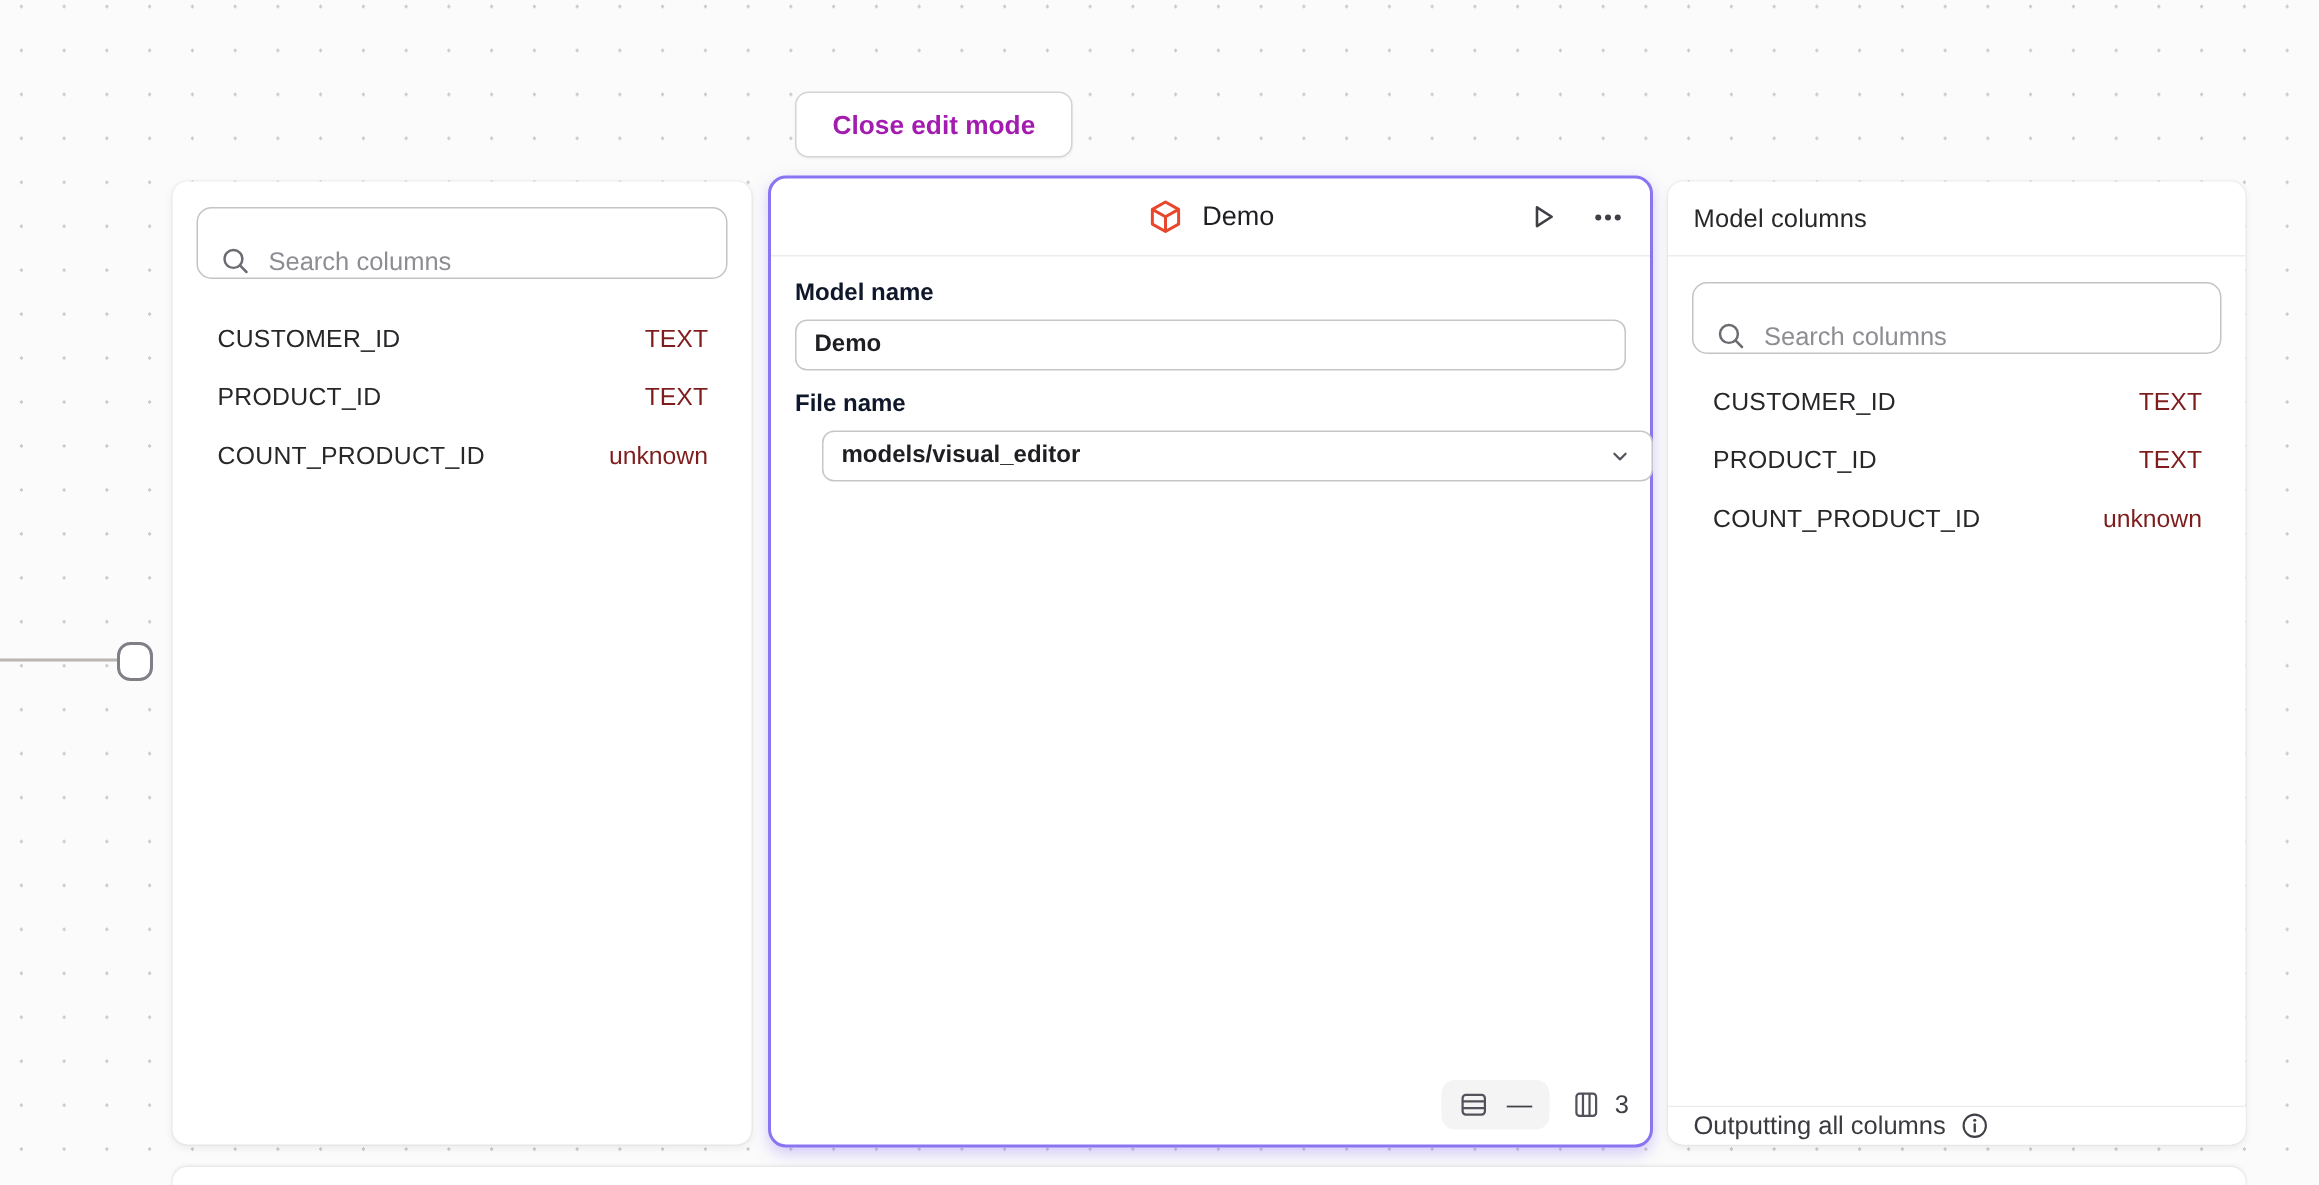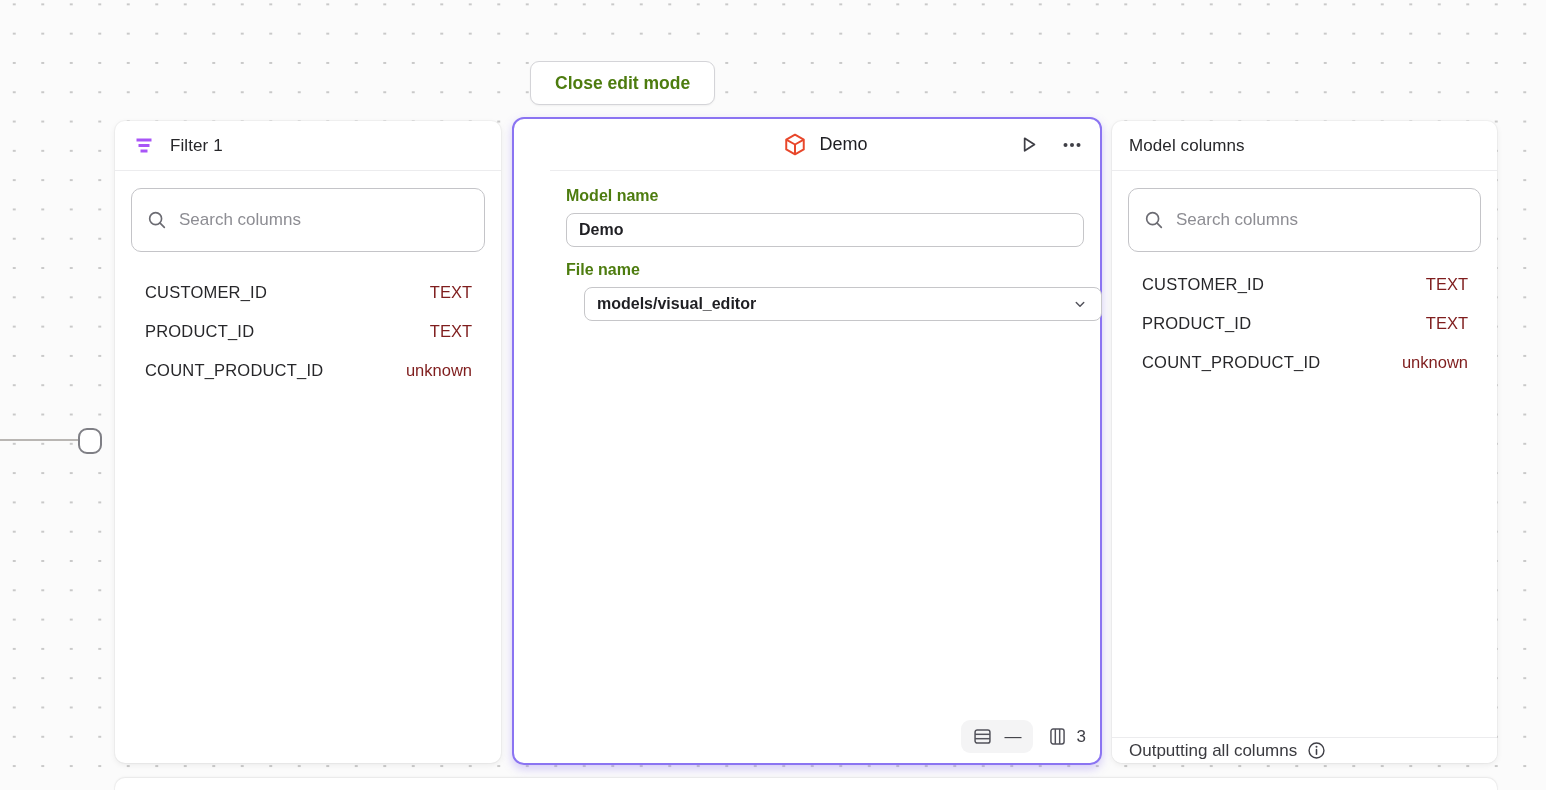--- a/index.html
+++ b/index.html
@@ -12,21 +12,21 @@
     background-image:radial-gradient(circle, #c9c9c9 1.1px, transparent 1.2px);
     background-size:28.5px 29.3px;
     background-position:0px 19px;
   }
 
   
   .close-edit-btn {
     position:absolute; left:530px; top:61px; height:44px;
     display:flex; align-items:center; padding:0 24px;
     background:#fff; border:1px solid #d4d4d8; border-radius:9px;
-    font-size:17.5px; font-weight:700; color:#4d7c0f;
+    font-size:17.5px; font-weight:700; color:#a21caf;
     box-shadow:0 1px 2px rgba(0,0,0,.05); cursor:pointer;
   }
 
   
   .connector-edge { position:absolute; left:0; top:439px; width:79px; height:2px; background:#b9b6b3; }
   .connector-handle {
     position:absolute; left:78px; top:428px; width:24px; height:26px;
     background:#fff; border:2px solid #7f7f85; border-radius:9px;
   }
 
@@ -34,21 +34,20 @@
   .panel {
     position:absolute; background:#fff; border-radius:10px;
     box-shadow:0 0 0 1px rgba(0,0,0,.03), 0 2px 6px rgba(0,0,0,.07);
   }
   .panel-left  { left:115px; top:121px; width:386px; height:642px; }
   .panel-right { left:1112px; top:121px; width:385px; height:642px; }
   .panel-mid {
     left:512px; top:117px; width:590px; height:648px;
     border:2.5px solid #8b74f2; border-radius:12px;
     box-shadow:0 4px 10px rgba(139,116,242,.35);
-    padding-left:36px;
   }
   .panel-bottom {
     position:absolute; left:115px; top:778px; width:1382px; height:24px;
     background:#fff; border-radius:10px 10px 0 0;
     box-shadow:0 0 0 1px rgba(0,0,0,.03), 0 -1px 3px rgba(0,0,0,.05);
   }
 
   .panel-header {
     height:50px; display:flex; align-items:center; gap:14px;
     padding:0 17px; border-bottom:1px solid #ececee;
@@ -63,42 +62,42 @@
     position:absolute; left:50%; transform:translateX(-50%);
     display:flex; align-items:center; gap:12px;
   }
   .mid-title { font-size:18px; font-weight:500; color:#1f1f23; }
   .mid-header-actions {
     position:absolute; right:16px; display:flex; align-items:center; gap:20px;
   }
   .icon-btn { display:flex; align-items:center; justify-content:center; cursor:pointer; background:none; border:none; }
 
   .search-box {
-    margin:17px 16px 0 16px; height:64px;
+    margin:17px 16px 0 16px; height:48px;
     border:1px solid #c4c4c8; border-radius:10px;
-    display:flex; align-items:center; gap:11px; padding:16px 14px; background:#fff;
+    display:flex; align-items:flex-end; gap:11px; padding:0 14px; background:#fff;
   }
   .search-box input {
     border:none; outline:none; flex:1; font-size:17px;
     font-family:"Liberation Sans", sans-serif; color:#27272a; background:transparent;
   }
   .search-box input::placeholder { color:#8d8d93; }
 
   .col-list { padding:0 16px; }
   .col-list.pad-lg { padding-top:21px; }
   .col-list.pad-sm { padding-top:13px; }
   .col-row {
     height:39px; display:flex; align-items:center; justify-content:space-between;
     padding:0 13px 0 14px;
   }
   .col-name { font-size:16.5px; color:#27272a; letter-spacing:.2px; }
   .col-type { font-size:16.5px; color:#7f1d1d; }
 
   .mid-body { padding:16px 16px 0 16px; }
-  .field-label { font-size:16px; font-weight:600; color:#4d7c0f; margin-bottom:8px; }
+  .field-label { font-size:16px; font-weight:600; color:#0f172a; margin-bottom:8px; }
   .text-field, .select-field {
     width:100%; height:34px; border:1px solid #c6c6c9; border-radius:8px;
     display:flex; align-items:center; padding:0 12px; background:#fff; margin-bottom:14px;
   }
   .text-field input {
     border:none; outline:none; width:100%; font-size:16px; font-weight:600;
     font-family:"Liberation Sans", sans-serif; color:#1f1f23; background:transparent;
   }
   .select-field { justify-content:space-between; cursor:pointer;margin-left:18px; }
   .select-value { font-size:16px; font-weight:600; color:#1f1f23; }
@@ -128,30 +127,20 @@
 <body>
 
 <div class="canvas">
 
   <button class="close-edit-btn">Close edit mode</button>
 
   <div class="connector-edge"></div>
   <div class="connector-handle"></div>
 
   <div class="panel panel-left">
-    <div class="panel-header">
-      <span>
-        <svg width="24" height="24" viewBox="0 0 24 24">
-          <line x1="4.5" y1="6" x2="19.5" y2="6" stroke="#a855f7" stroke-width="3"></line>
-          <line x1="6.5" y1="11.5" x2="17.5" y2="11.5" stroke="#a855f7" stroke-width="3"></line>
-          <line x1="8.5" y1="17" x2="15.5" y2="17" stroke="#a855f7" stroke-width="3"></line>
-        </svg>
-      </span>
-      <span class="panel-title">Filter 1</span>
-    </div>
     <div class="search-box">
       <span>
         <svg width="22" height="22" viewBox="0 0 24 24" fill="none">
           <circle cx="10.5" cy="10.5" r="6.5" stroke="#6b6b72" stroke-width="1.8"></circle>
           <line x1="15.4" y1="15.4" x2="20" y2="20" stroke="#6b6b72" stroke-width="1.8" stroke-linecap="round"></line>
         </svg>
       </span>
       <input type="text" placeholder="Search columns" style="">
     </div>
     <div class="col-list pad-lg">

